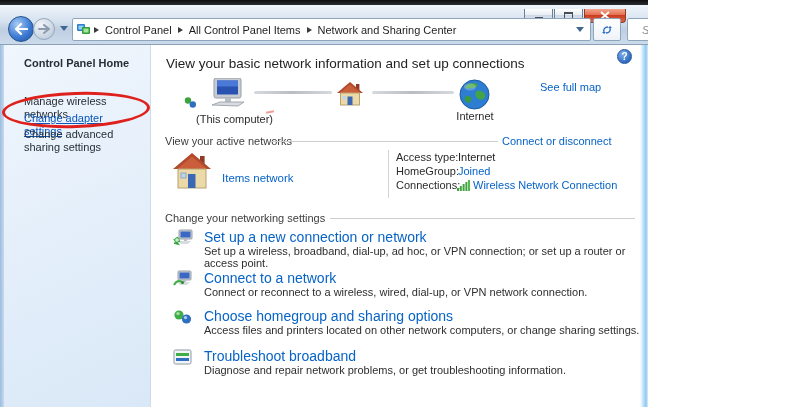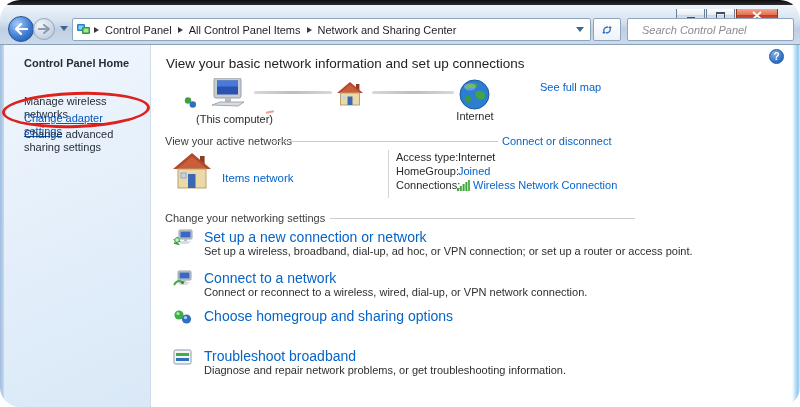--- a/index.html
+++ b/index.html
@@ -1,17 +1,17 @@
 <!DOCTYPE html>
 <html><head>
 <meta charset="utf-8">
 <style>
   * { margin:0; padding:0; box-sizing:border-box; }
   body { font-family:"Liberation Sans", sans-serif; background:#fff; }
-  .window { position:relative; width:800px; height:407px; overflow:hidden; background:#fff;border-radius:20px; }
+  .window { position:relative; width:648px; height:407px; overflow:hidden; background:#fff; }
 
   
   .top-dark { position:absolute; top:0; left:0; right:0; height:5px; background:linear-gradient(#0c0c0c,#2a2e33); }
   .chrome { position:absolute; top:5px; left:0; right:0; height:40px;
             background:linear-gradient(#eef4fb,#d8e3f0 40%,#bfcfe1 62%,#cbdbec);
             border-bottom:1px solid #8ba0b5; }
   .win-controls { position:absolute; top:4px; right:22px; display:flex; }
   .wbtn { width:29px; height:14px; margin-left:1px; border:1px solid #6c7f97; border-top:none;
           border-radius:0 0 4px 4px; display:flex; align-items:center; justify-content:center;
           background:linear-gradient(#fdfefe,#e7edf4 45%,#cfd9e6 50%,#e0e8f2); cursor:pointer; }
@@ -270,20 +270,21 @@
     <div class="set-item-title" style="left:52px; top:225px;">Connect to a network</div>
     <div class="set-item-desc" style="left:52px; top:241px;">Connect or reconnect to a wireless, wired, dial-up, or VPN network connection.</div>
 
     <svg class="set-icon" style="top:263px;" viewBox="0 0 20 18">
       <circle cx="6" cy="7" r="4.6" fill="#3fae46"></circle>
       <circle cx="5" cy="5.6" r="1.7" fill="#a8e2a5"></circle>
       <circle cx="13.5" cy="11" r="4.6" fill="#2f6fc0"></circle>
       <circle cx="12.5" cy="9.6" r="1.7" fill="#a9ccf2"></circle>
     </svg>
     <div class="set-item-title" style="left:52px; top:263px;">Choose homegroup and sharing options</div>
+    <div class="set-item-desc" style="left:52px; top:279px;">Access files and printers located on other network computers, or change sharing settings.</div>
 
     <svg class="set-icon" style="top:303px;" viewBox="0 0 20 18">
       <rect x="1" y="2" width="17" height="14" rx="1.5" fill="#f2f5f7" stroke="#8d99a5"></rect>
       <rect x="3" y="5" width="13" height="3" fill="#3fae46"></rect>
       <rect x="3" y="10" width="13" height="3" fill="#2f6fc0"></rect>
     </svg>
     <div class="set-item-title" style="left:52px; top:303px;">Troubleshoot broadband</div>
     <div class="set-item-desc" style="left:52px; top:319px;">Diagnose and repair network problems, or get troubleshooting information.</div>
   </div>
 </div>

